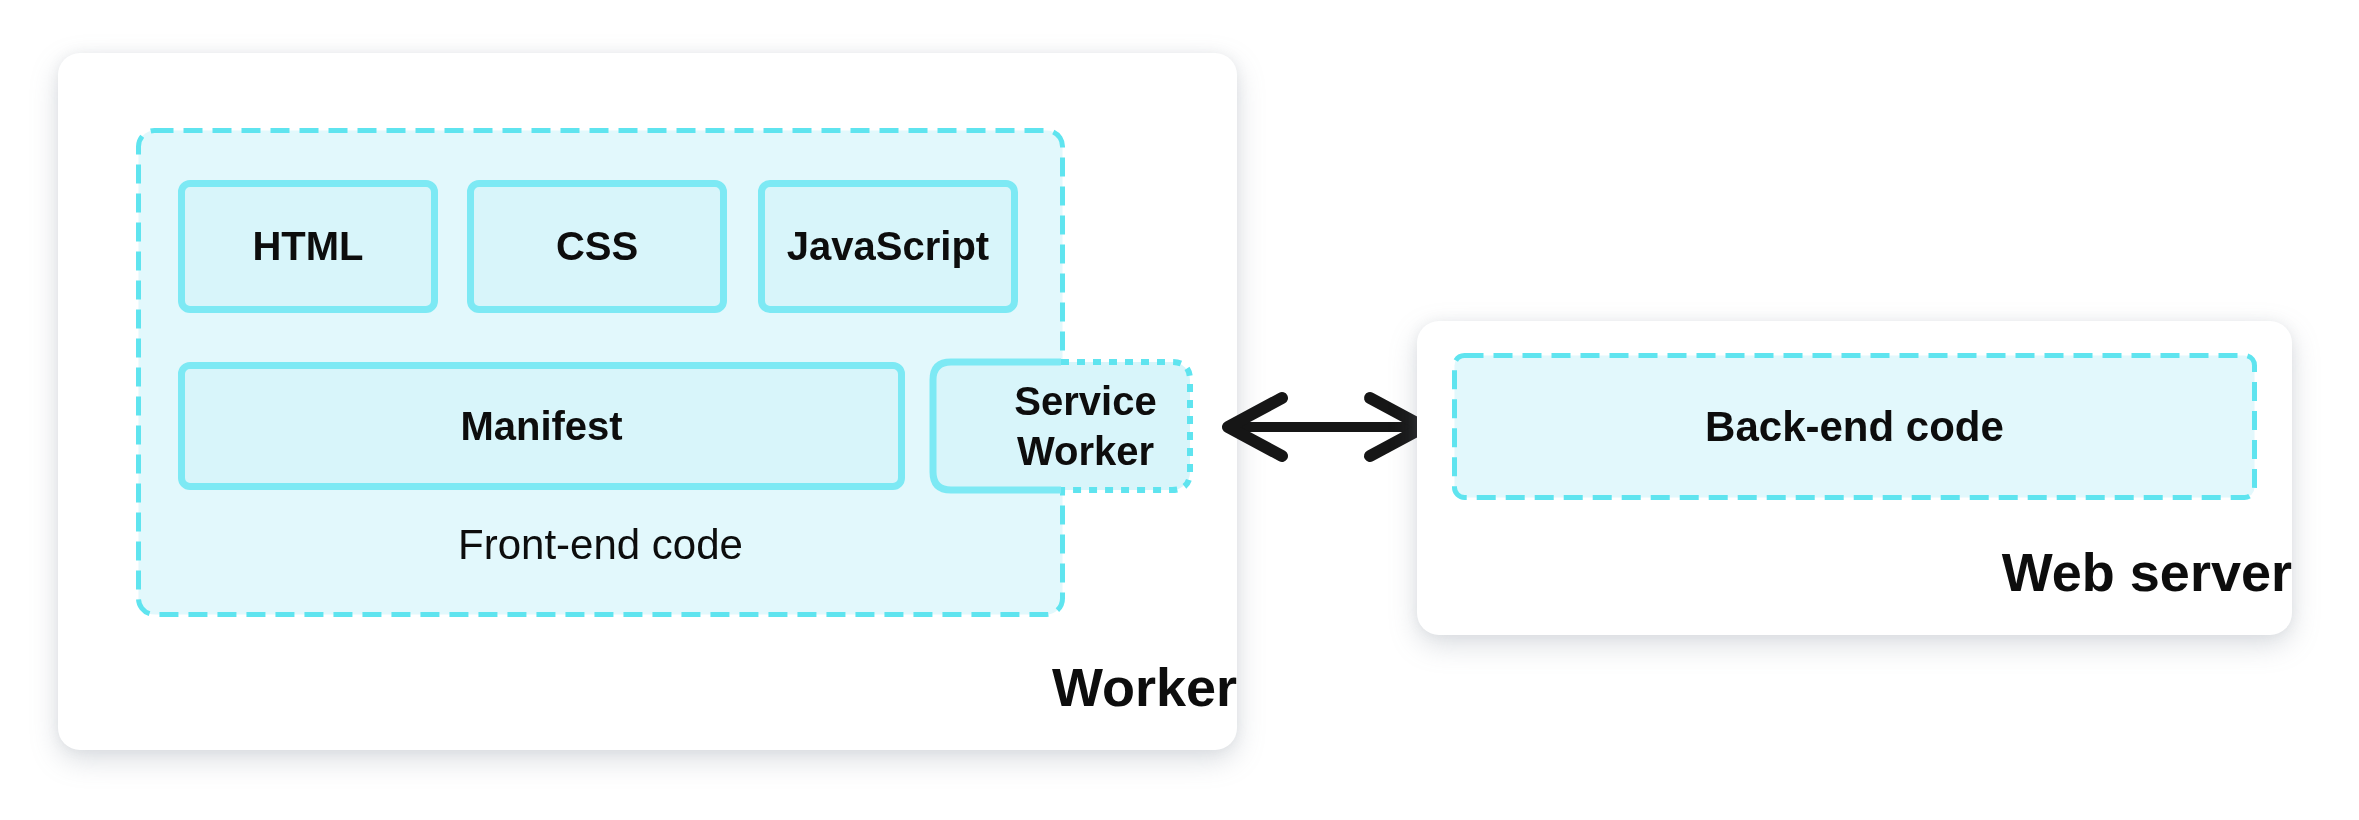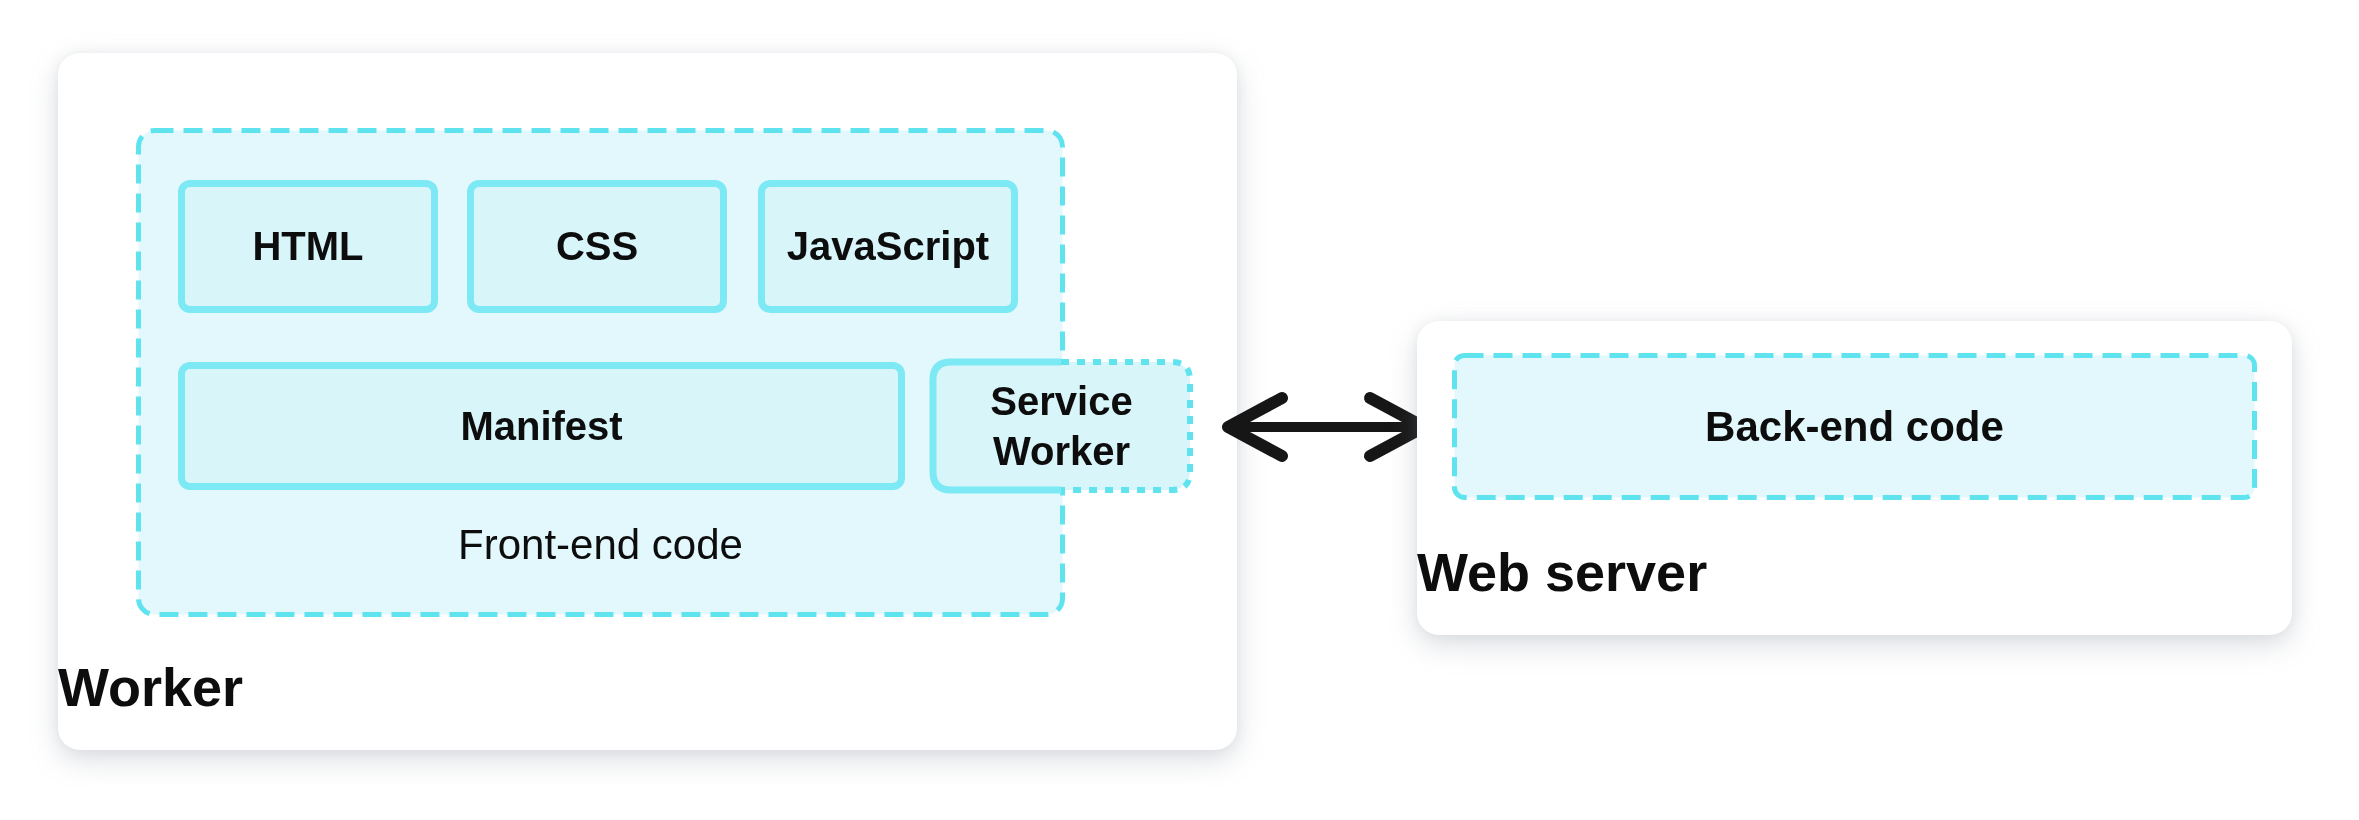--- a/index.html
+++ b/index.html
@@ -39,30 +39,30 @@
     font-size:40px;font-weight:700;
   }
   .html-box{left:120px;top:127px;width:260px;height:133px;}
   .css-box{left:409px;top:127px;width:260px;height:133px;}
   .js-box{left:700px;top:127px;width:260px;height:133px;}
   .manifest-box{left:120px;top:309px;width:727px;height:128px;}
 
   .sw{
     position:absolute;left:871px;top:305px;width:265px;height:136px;
     display:flex;align-items:center;justify-content:center;text-align:center;
-    font-size:40px;font-weight:700;line-height:50px;
+    font-size:40px;font-weight:700;line-height:50px;padding-left:24px;
   }
   .sw > svg{position:absolute;inset:0;}
   .sw-label{position:relative;z-index:1;width:230px;}
   .sw-fill{fill:var(--box-fill,#d8f5fa);}
   .sw-solid{fill:none;stroke:var(--solid-border,#7de9f4);stroke-width:7;}
   .sw-dotted{fill:none;stroke:var(--dashed-border,#5fe4ef);stroke-width:6;stroke-dasharray:8 8;}
 
   .big-label{
-    position:absolute;left:0;right:0;text-align:left;
+    position:absolute;left:0;right:0;text-align:right;
     font-size:54px;font-weight:700;line-height:64px;
   }
   .device-label{top:602px;}
   .ws-label{top:219px;}
 
   .backend{
     position:absolute;left:35px;top:32px;width:805px;height:147px;
     display:flex;align-items:center;justify-content:center;
     font-size:42px;font-weight:700;
   }

